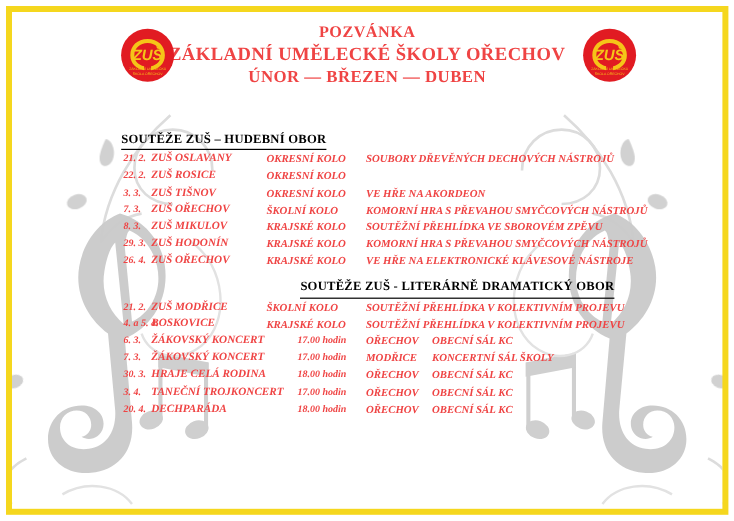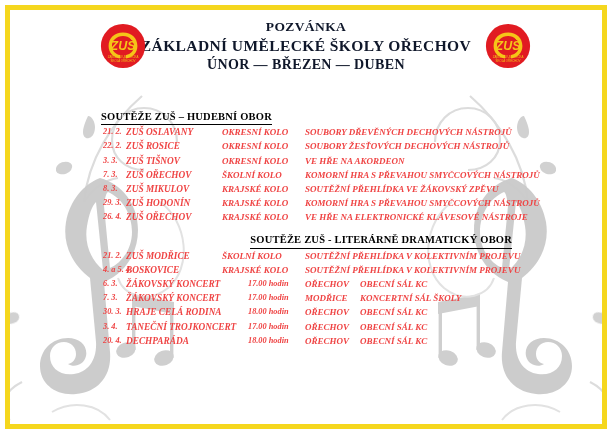--- a/index.html
+++ b/index.html
@@ -40,21 +40,21 @@
   
   .header{
     position:absolute;
     left:0;top:18px;
     width:612px;
     z-index:10;
     text-align:center;
   }
   .title-block{
     display:inline-block;
-    color:#0f172a;
+    color:#ef4444;
     font-weight:bold;
     line-height:1.32;
     letter-spacing:.4px;
   }
   .t1{font-size:13.5px;}
   .t2{font-size:15.5px;}
   .t3{font-size:14px;}
   .logo{
     position:absolute;
     top:22px;
@@ -196,39 +196,38 @@
         <li class="row">
           <span class="c-date">21. 2.</span>
           <span class="c-name">ZUŠ OSLAVANY</span>
           <span class="c-round">OKRESNÍ KOLO</span>
           <span class="c-desc">SOUBORY DŘEVĚNÝCH DECHOVÝCH NÁSTROJŮ</span>
         </li>
         <li class="row">
           <span class="c-date">22. 2.</span>
           <span class="c-name">ZUŠ ROSICE</span>
           <span class="c-round">OKRESNÍ KOLO</span>
-          <span class="c-desc">SOUBORY ŽESŤOVÝCH DECHOVÝCH NÁSTROJŮ</span>
         </li>
         <li class="row">
           <span class="c-date">3. 3.</span>
           <span class="c-name">ZUŠ TIŠNOV</span>
           <span class="c-round">OKRESNÍ KOLO</span>
           <span class="c-desc">VE HŘE NA AKORDEON</span>
         </li>
         <li class="row">
           <span class="c-date">7. 3.</span>
           <span class="c-name">ZUŠ OŘECHOV</span>
           <span class="c-round">ŠKOLNÍ KOLO</span>
           <span class="c-desc">KOMORNÍ HRA S PŘEVAHOU SMYČCOVÝCH NÁSTROJŮ</span>
         </li>
         <li class="row">
           <span class="c-date">8. 3.</span>
           <span class="c-name">ZUŠ MIKULOV</span>
           <span class="c-round">KRAJSKÉ KOLO</span>
-          <span class="c-desc">SOUTĚŽNÍ PŘEHLÍDKA VE ŽÁKOVSKÝ ZPĚVU</span>
+          <span class="c-desc">SOUTĚŽNÍ PŘEHLÍDKA VE SBOROVÉM ZPĚVU</span>
         </li>
         <li class="row">
           <span class="c-date">29. 3.</span>
           <span class="c-name">ZUŠ HODONÍN</span>
           <span class="c-round">KRAJSKÉ KOLO</span>
           <span class="c-desc">KOMORNÍ HRA S PŘEVAHOU SMYČCOVÝCH NÁSTROJŮ</span>
         </li>
         <li class="row">
           <span class="c-date">26. 4.</span>
           <span class="c-name">ZUŠ OŘECHOV</span>

